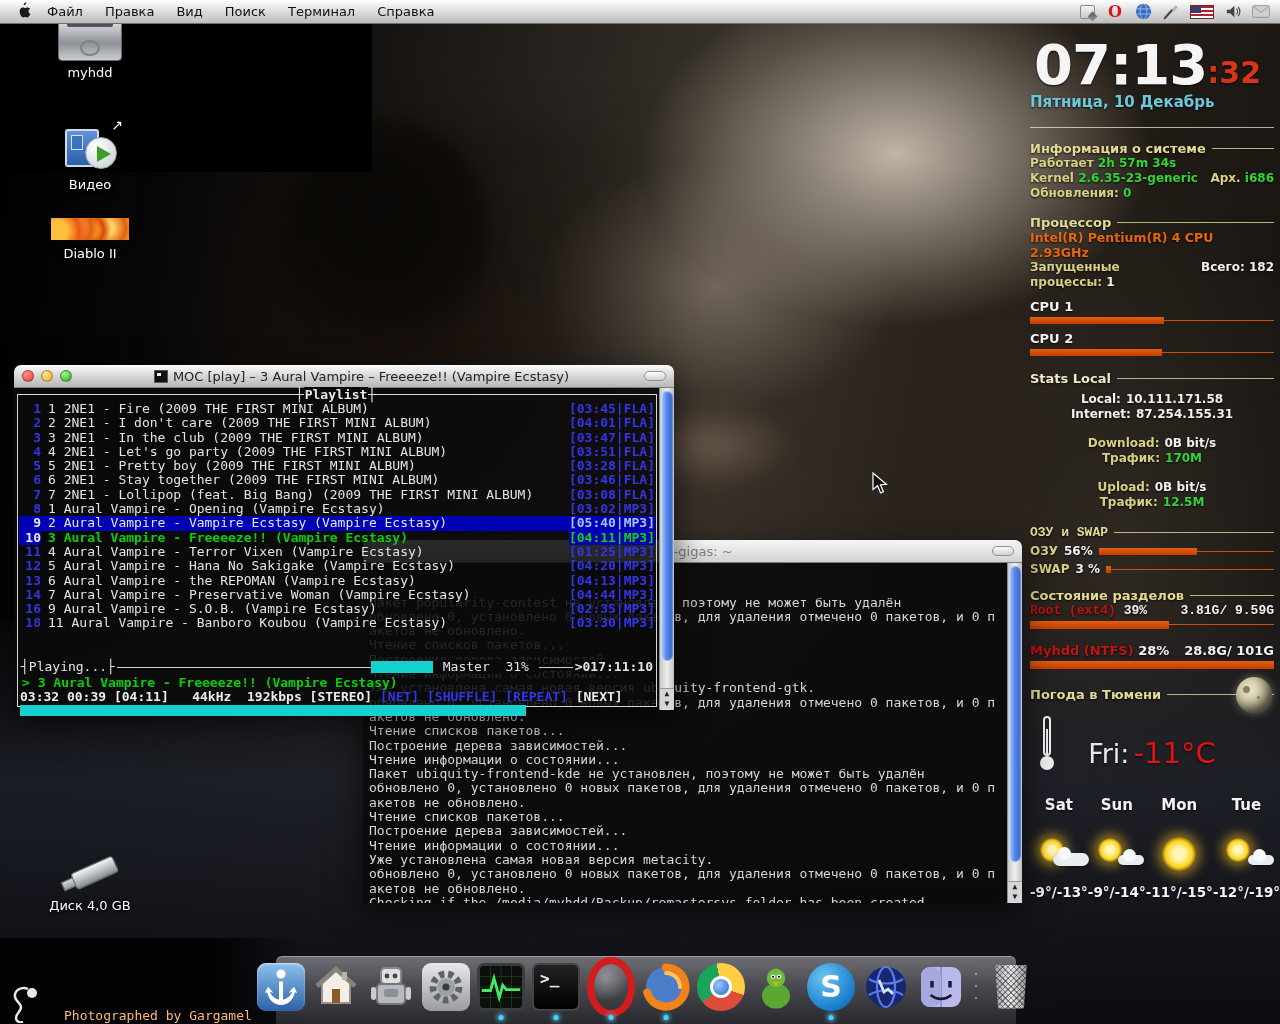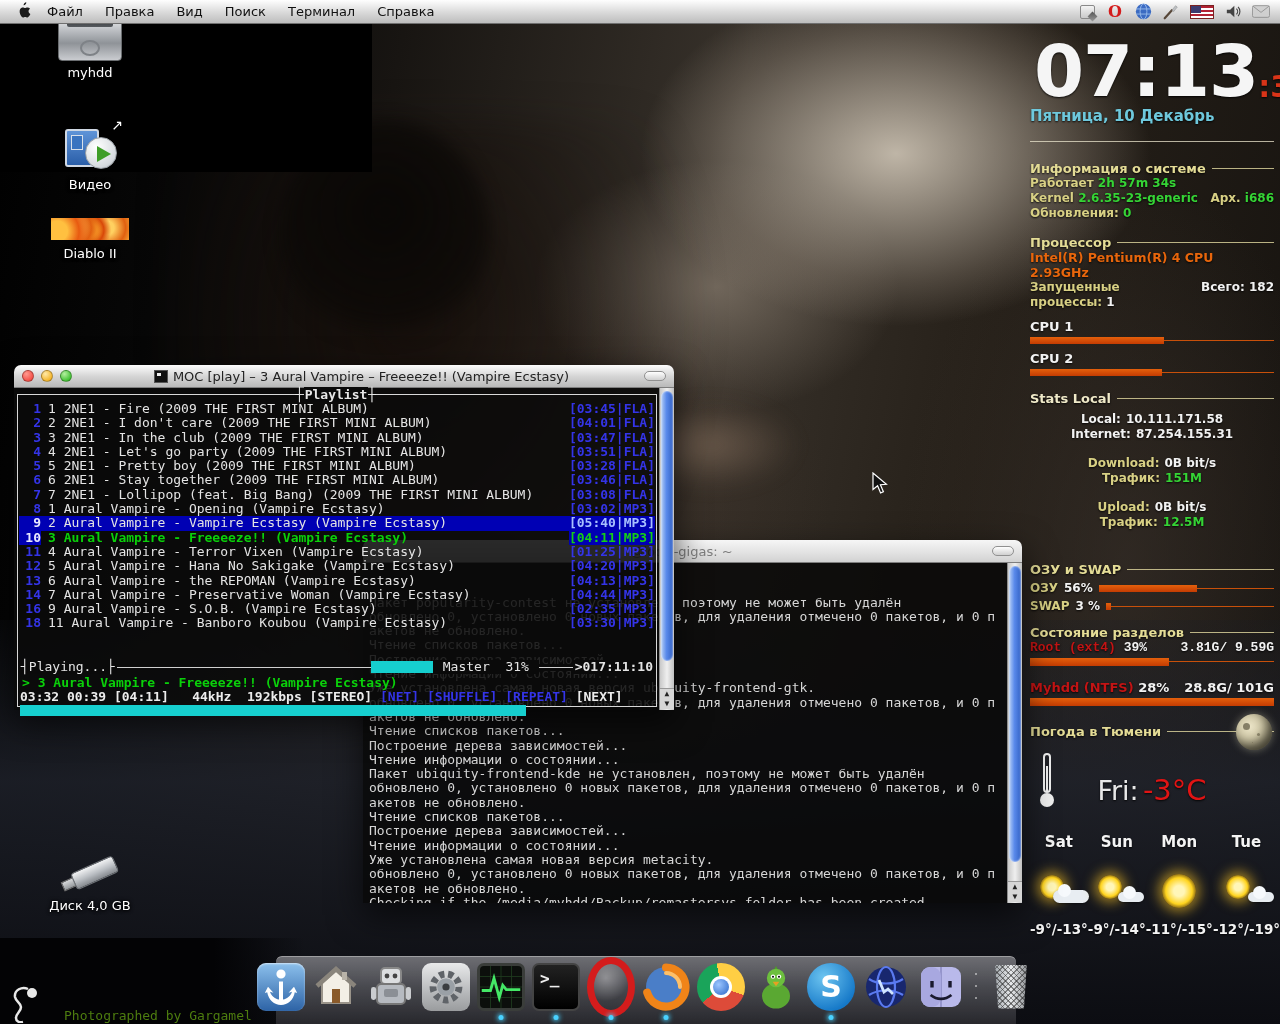--- a/index.html
+++ b/index.html
@@ -72,21 +72,21 @@
 .usb-art { width:58px; height:22px; margin:4px auto 10px; position:relative; transform:rotate(-24deg); }
 .usb-art .body { position:absolute; left:12px; top:0; width:46px; height:18px; border-radius:4px;
   background:linear-gradient(180deg,#f2f3f4,#b9bdc2 55%,#84888d); border:1px solid #6e7277; }
 .usb-art .conn { position:absolute; left:0; top:4px; width:14px; height:10px;
   background:linear-gradient(180deg,#d8dadc,#94989c); border:1px solid #777; }
 
 
 .conky { position:absolute; left:1030px; top:40px; width:244px; z-index:6;
   font-weight:bold; font-size:12px; color:#f2f2f2; text-shadow:0 1px 2px rgba(0,0,0,.85); }
 .clock { display:flex; align-items:flex-end; margin-left:4px; }
-.clock .hm { font-size:72px; line-height:.88; color:#f5f5f5; letter-spacing:-1px; }
+.clock .hm { font-size:56px; line-height:.88; color:#f5f5f5; letter-spacing:-1px; }
 .clock .ss { font-size:30px; line-height:1; color:#d83418; margin-bottom:1px; }
 .cdate { margin-top:4px; padding-right:24px; font-size:15px; color:#6ec8dc; }
 .divider { margin-top:16px; height:1px; background:rgba(235,230,205,.75); }
 .c-hdr { display:flex; align-items:center; gap:6px; color:#e4dc96; font-size:13px; white-space:nowrap; }
 .c-hdr::after { content:""; flex:1; border-top:1px solid rgba(226,218,160,.8); }
 .c-row { display:flex; line-height:15px; }
 .c-row.center { justify-content:center; gap:5px; }
 .c-row.between { justify-content:space-between; }
 .yl { color:#d8d084; } .gr { color:#35d435; } .wh { color:#f2f2f2; }
 .or { color:#e8660c; } .rd { color:#c31414; }
@@ -201,21 +201,21 @@
   color:#fff; font-weight:bold; font-size:30px; }
 .trashic { width:36px; height:44px; margin:2px auto; clip-path:polygon(6% 0,94% 0,86% 100%,14% 100%);
   background:
     repeating-linear-gradient(45deg, rgba(40,40,40,.5) 0 1px, transparent 1px 4px),
     repeating-linear-gradient(-45deg, rgba(40,40,40,.5) 0 1px, transparent 1px 4px),
     linear-gradient(90deg,#9aa0a6,#e8eaec 50%,#86898d); border-radius:3px; }
 
 
 .mouse-cursor { position:absolute; left:872px; top:472px; z-index:60; }
 .watermark { position:absolute; left:8px; top:985px; display:flex; align-items:flex-end; gap:6px;
-  color:#4d7c0f; font:13px "DejaVu Sans Mono",monospace; z-index:8; }
+  color:#fdba74; font:13px "DejaVu Sans Mono",monospace; z-index:8; }
 </style>
 </head>
 <body>
 
 <div class="wallpaper">
   <div class="floor"></div>
   <div class="figure-shadow"></div>
   <div class="hair-blob"></div>
   <div class="skin-blob"></div>
 </div>
@@ -295,21 +295,21 @@
 </div>
 
 <div class="conky">
   <div class="clock">
     <span class="hm">07:13</span>
     <span class="ss">:32</span>
   </div>
   <div class="cdate">Пятница, 10 Декабрь</div>
   <div class="divider"></div>
 
-  <div class="c-hdr" style="margin-top:19px;">
+  <div class="c-hdr" style="margin-top:13px;">
       <span>Информация о системе</span>
     </div>
   <div class="c-row">
     <span class="yl">Работает</span>&nbsp;<span class="gr">2h 57m 34s</span>
   </div>
   <div class="c-row between">
     <span><span class="yl">Kernel</span>&nbsp;<span class="gr">2.6.35-23-generic</span></span>
     <span><span class="yl">Арх.</span>&nbsp;<span class="gr">i686</span></span>
   </div>
   <div class="c-row">
@@ -345,32 +345,32 @@
   <div class="c-row center">
     <span class="wh">Internet:</span>
       <span class="wh">87.254.155.31</span>
   </div>
   <div class="c-row center" style="margin-top:14px;">
     <span class="yl">Download:</span>
       <span class="wh">0B  bit/s</span>
   </div>
   <div class="c-row center">
     <span class="yl">Трафик:</span>
-      <span class="gr">151M</span>
+      <span class="gr">170M</span>
   </div>
   <div class="c-row center" style="margin-top:14px;">
     <span class="yl">Upload:</span>
       <span class="wh">0B  bit/s</span>
   </div>
   <div class="c-row center">
     <span class="yl">Трафик:</span>
       <span class="gr">12.5M</span>
   </div>
 
-  <div class="c-hdr" style="margin-top:32px;">
+  <div class="c-hdr" style="margin-top:15px;font-family:Liberation Mono, monospace;">
       <span>ОЗУ и SWAP</span>
     </div>
   <div class="memrow">
     <span class="yl">ОЗУ</span>
       <span class="wh">56%</span>
     <span class="bar">
         <span class="line"></span>
         <span class="fill" style="width: 56%;"></span>
       </span>
   </div>
@@ -410,21 +410,21 @@
     <div class="moon"></div>
     <div class="thermo">
       <svg width="22" height="58" viewBox="0 0 22 58">
           <rect x="8" y="2" width="6" height="38" rx="3" fill="none" stroke="#f0f0f0" stroke-width="2"></rect>
           <rect x="10" y="14" width="2" height="26" fill="#f0f0f0"></rect>
           <circle cx="11" cy="48" r="7" fill="#f0f0f0"></circle>
         </svg>
     </div>
     <div class="wx-today">
       <span class="d">Fri:</span>
-      <span class="t">-3°C</span>
+      <span class="t">-11°C</span>
     </div>
     <div class="wx-days" id="wx-days">
         <div class="wx-name">Sat</div>
         <div class="wx-name">Sun</div>
         <div class="wx-name">Mon</div>
         <div class="wx-name">Tue</div>
         <div class="wx-ic">
           <span class="wx-sun small"></span>
           <span class="wx-cloud big"></span>
         </div>

